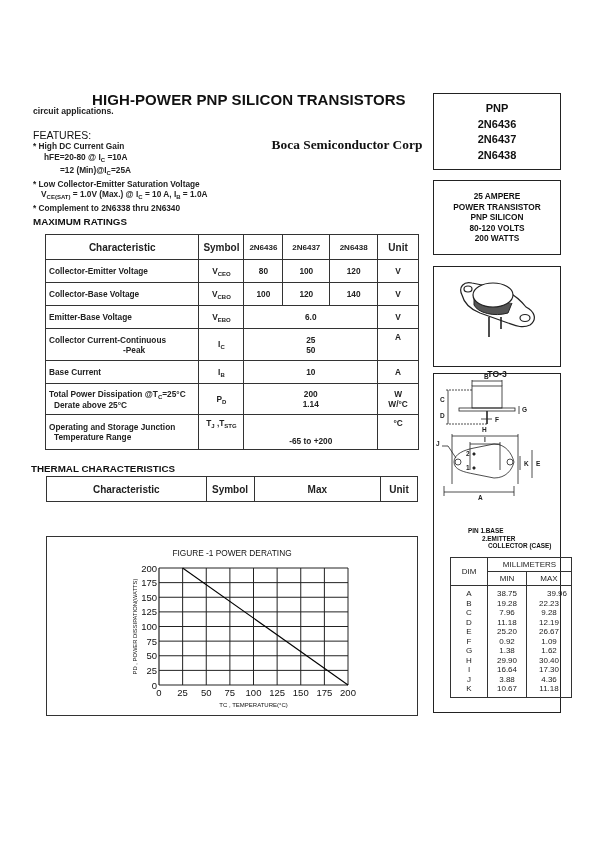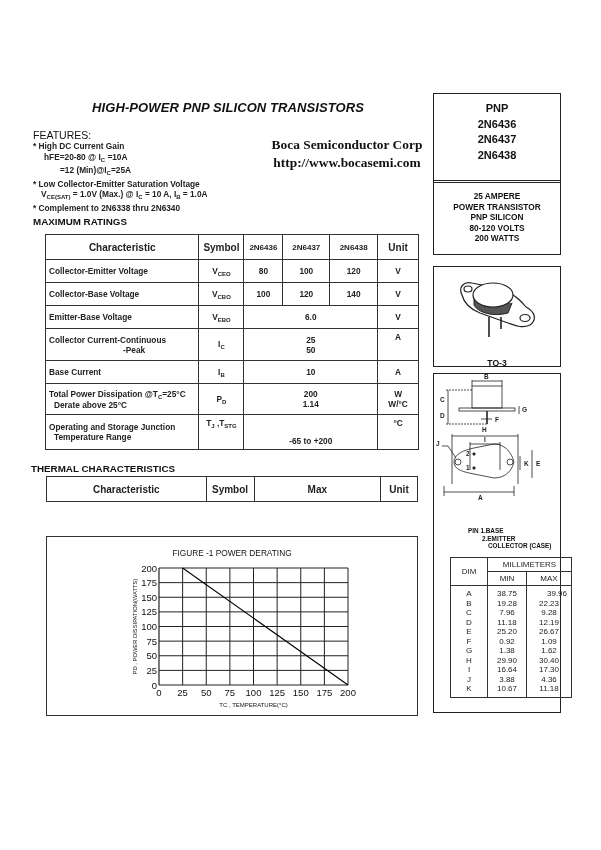--- a/index.html
+++ b/index.html
@@ -1,29 +1,29 @@
 <!DOCTYPE html>
 <html><head>
 <meta charset="utf-8">
 <style>
   html, body { margin:0; padding:0; }
   body { width:601px; height:850px; background:#ffffff; position:relative; overflow:hidden;
          font-family:"Liberation Sans", sans-serif; color:#111; }
   .abs { position:absolute; }
   .b { font-weight:bold; }
-  .title { left:92px; top:100px; font-size:13px; font-weight:bold; letter-spacing:0.1px;font-style:italic; }
+  .title { left:92px; top:91px; font-size:15px; font-weight:bold; letter-spacing:0.1px; }
   .intro { left:33px; top:106px; font-size:8.6px; font-weight:bold; line-height:11px; width:330px; color:#222; }
   .features { left:33px; top:129px; font-size:10.5px; }
   .flist { left:33px; top:141px; font-size:8.3px; font-weight:bold; line-height:10.6px; color:#222; }
   .flist div { white-space:nowrap; }
   sub { font-size:6px; vertical-align:-2px; }
   .corp { left:262px; top:136px; width:170px; text-align:center; font-family:"Liberation Serif", serif;
           font-weight:bold; font-size:13.4px; line-height:18px; }
   .rbox { position:absolute; left:433px; width:128px; border:1px solid #222; box-sizing:border-box; }
-  .rbox.pn { top:93px; height:90px; text-align:center; font-weight:bold; font-size:11px; line-height:15.5px; padding-top:7px; }
+  .rbox.pn { top:93px; height:77px; text-align:center; font-weight:bold; font-size:11px; line-height:15.5px; padding-top:7px; }
   .rbox.desc { top:180px; height:75px; text-align:center; font-weight:bold; font-size:8.3px; line-height:10.6px; padding-top:10px; }
   .rbox.pkg { top:266px; height:101px; text-align:center; }
   .rbox.dims { top:373px; height:340px; }
   .sect { font-size:9.8px; font-weight:bold; }
   table.dt { position:absolute; border-collapse:collapse; font-size:8.3px; font-weight:bold; color:#222; }
   table.dt td, table.dt th { border:1px solid #333; padding:0 3px; text-align:center; }
   table.dt th { font-size:10px; }
   table.dt td.l { text-align:left; }
   .fig { position:absolute; left:46px; top:536px; width:372px; height:180px; border:1px solid #333; box-sizing:border-box; }
   .figtitle { position:absolute; left:0; width:370px; top:11px; text-align:center; font-size:8.3px; }
@@ -31,34 +31,34 @@
   .dimtbl th { font-weight:normal; border:1px solid #333; padding:2px 3px; }
   .dimtbl td { border-left:1px solid #333; border-right:1px solid #333; padding:0 4px; line-height:9.5px; text-align:center; }
   .dimtbl td.c { text-align:center; }
   .pin { left:468px; top:527px; font-size:6.4px; font-weight:bold; line-height:7.6px; }
 </style>
 </head>
 <body>
 
 <div class="abs title">HIGH-POWER PNP SILICON TRANSISTORS</div>
 <div class="abs intro">
+  <div>circuit applications.</div>
 </div>
 <div class="abs features">FEATURES:</div>
 <div class="abs flist">
   <div>* High DC Current Gain</div>
   <div style="padding-left:11px"><span>hFE=20-80 @ I</span><sub>C</sub><span> =10A</span></div>
   <div style="padding-left:27px"><span>=12 (Min)@I</span><sub>C</sub><span>=25A</span></div>
   <div>* Low Collector-Emitter Saturation Voltage</div>
   <div style="padding-left:8px"><span>V</span><sub>CE(SAT)</sub><span> = 1.0V (Max.) @ I</span><sub>C</sub><span> = 10 A, I</span><sub>B</sub><span> = 1.0A</span></div>
   <div>* Complement to 2N6338 thru 2N6340</div>
 </div>
 
 <div class="abs corp">
   <div>Boca Semiconductor Corp</div>
-  <div>http://www.bocasemi.com</div>
 </div>
 
 <div class="rbox pn">
   <div>PNP</div>
   <div>2N6436</div>
   <div>2N6437</div>
   <div>2N6438</div>
 </div>
 
 <div class="rbox desc">
@@ -75,21 +75,21 @@
     <path d="M28 28 C24 20 30 14 38 16 L58 20 C72 22 84 30 92 40 C100 44 104 52 96 58 C88 62 80 58 74 56 L46 46 C36 42 30 36 28 28 Z" fill="#fff" stroke="#222" stroke-width="1.2"></path>
     <ellipse cx="34" cy="22" rx="4" ry="3" fill="#fff" stroke="#222" stroke-width="1.2"></ellipse>
     <ellipse cx="91" cy="51" rx="5" ry="3.5" fill="#fff" stroke="#222" stroke-width="1.2"></ellipse>
 
     <path d="M40 28 L40 38 C44 46 60 50 74 46 L78 36" fill="#555" stroke="#222" stroke-width="1"></path>
     <ellipse cx="59" cy="28" rx="20" ry="12" fill="#fff" stroke="#222" stroke-width="1.2"></ellipse>
 
     <line x1="55" y1="50" x2="55" y2="70" stroke="#222" stroke-width="1.6"></line>
     <line x1="67" y1="50" x2="67" y2="62" stroke="#222" stroke-width="1.6"></line>
   </svg>
-  <div class="b" style="font-size:8.6px;margin-top:9px">TO-3</div>
+  <div class="b" style="font-size:8.6px;margin-top:20px">TO-3</div>
 </div>
 
 <div class="rbox dims">
   <svg width="126" height="150" viewBox="0 0 126 150" style="position:absolute;left:0;top:0">
     <g stroke="#222" stroke-width="0.8" fill="none" font-family="Liberation Sans, sans-serif" font-size="6" font-weight="bold">
 
       <rect x="38" y="12" width="30" height="22"></rect>
       <line x1="38" y1="12" x2="38" y2="6"></line>
         <line x1="68" y1="12" x2="68" y2="6"></line>
       <line x1="38" y1="7" x2="68" y2="7"></line>

